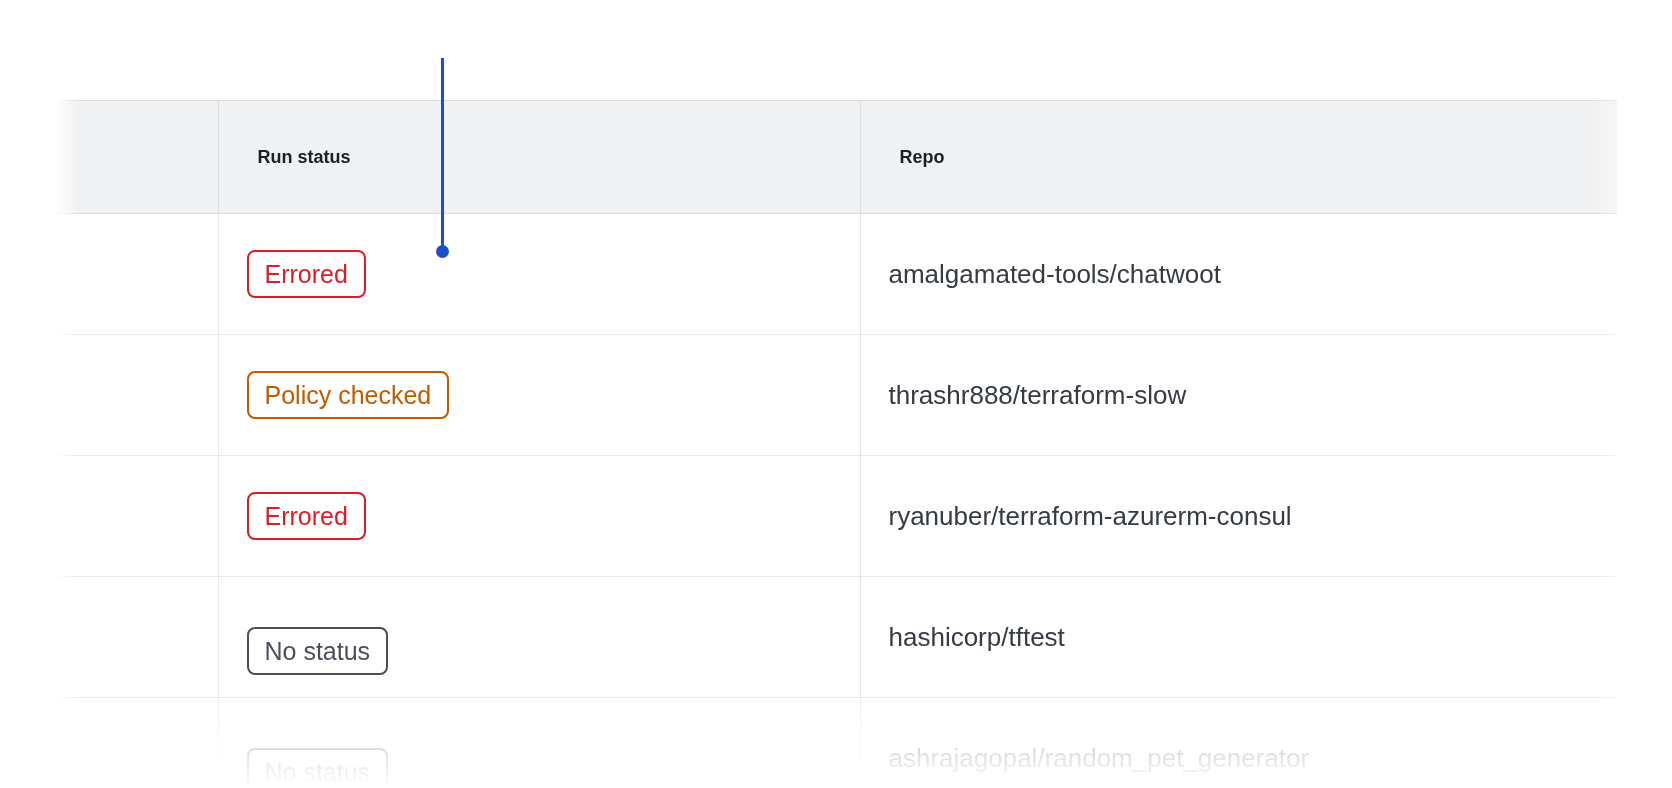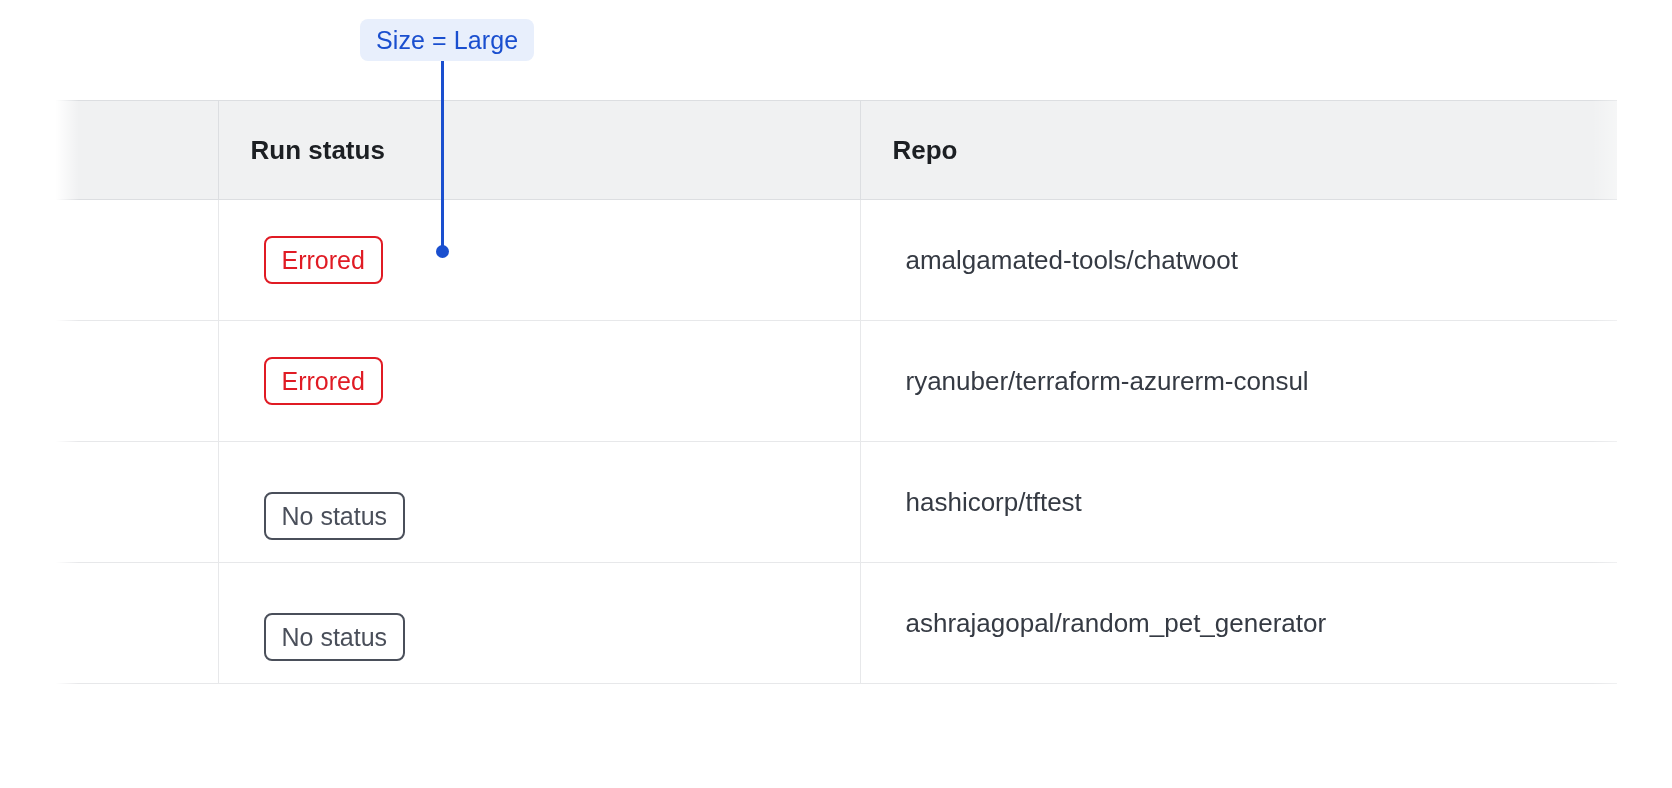--- a/index.html
+++ b/index.html
@@ -72,42 +72,42 @@
   }
   table.grid col.c-spacer { width: 165px; }
   table.grid col.c-status { width: 642px; }
   table.grid col.c-repo   { width: 757px; }
 
   table.grid thead th {
     background: #f0f1f2;
     border-top: 1px solid #dcdee1;
     border-bottom: 1px solid #dcdee1;
     height: 90px;
-    padding: 4px;
+    padding: 11px;
     text-align: left;
     vertical-align: middle;
-    font-size: 26px;
+    font-size: 18px;
     font-weight: bold;
     color: #1c1f23;
   }
   table.grid thead th.th-status,
   table.grid thead th.th-repo { border-left: 1px solid #dcdee1; }
   table.grid thead th .th-label { padding-left: 28px; }
 
   table.grid tbody td {
     height: 120px;
     padding: 0;
     vertical-align: middle;
     border-bottom: 1px solid #e7e8ea;
     font-size: 26px;
     color: #353a43;
   }
   table.grid tbody td.cell-status,
   table.grid tbody td.cell-repo { border-left: 1px solid #e7e8ea; }
-  table.grid tbody td .cell-inner { padding-left: 45px; }
+  table.grid tbody td .cell-inner { padding-left: 28px; }
 
   
   .pill {
     display: inline-flex;
     align-items: center;
     justify-content: center;
     height: 44px;
     padding: 0 16px;
     border-radius: 8px;
     border: 2px solid currentColor;
@@ -170,20 +170,31 @@
           <td class="cell-status">
             <div class="cell-inner">
               <span class="pill errored">Errored</span>
             </div>
           </td>
           <td class="cell-repo">
             <div class="cell-inner">amalgamated-tools/chatwoot</div>
           </td>
         </tr>
 
+        <tr>
+          <td class="cell-spacer"></td>
+          <td class="cell-status">
+            <div class="cell-inner">
+              <span class="pill policy-checked">Policy checked</span>
+            </div>
+          </td>
+          <td class="cell-repo">
+            <div class="cell-inner">thrashr888/terraform-slow</div>
+          </td>
+        </tr>
 
         <tr>
           <td class="cell-spacer"></td>
           <td class="cell-status">
             <div class="cell-inner">
               <span class="pill errored">Errored</span>
             </div>
           </td>
           <td class="cell-repo">
             <div class="cell-inner">ryanuber/terraform-azurerm-consul</div>
@@ -217,15 +228,14 @@
       </tbody>
     </table>
   </div>
 
   <div class="fade-left"></div>
   <div class="fade-right"></div>
   <div class="fade-bottom"></div>
 
   <div class="callout-line"></div>
   <div class="callout-dot"></div>
-  <div class="callout">Size = Large</div>
 
 </div>
 
 </body></html>

